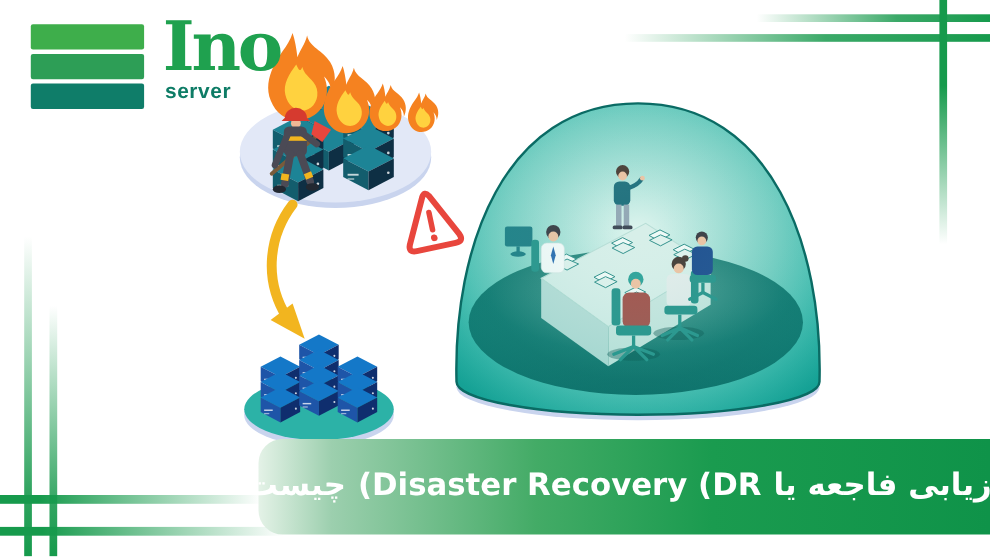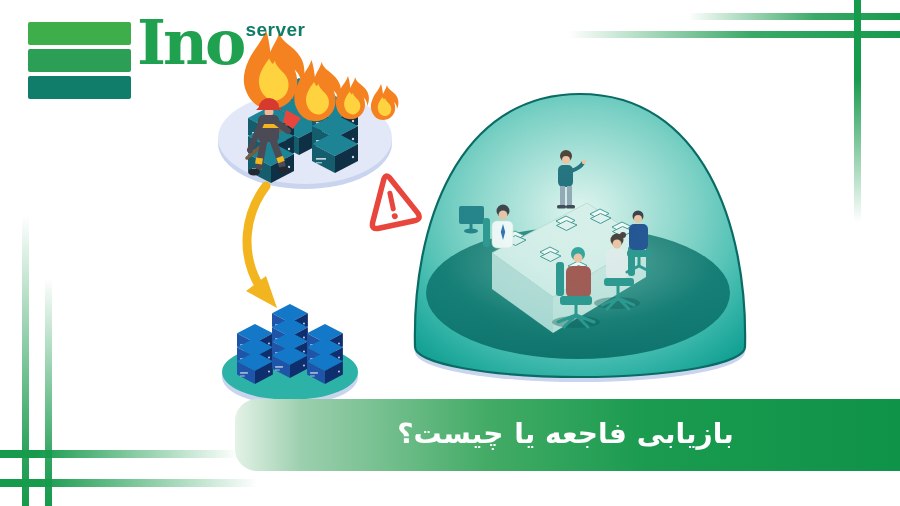--- a/index.html
+++ b/index.html
@@ -21,29 +21,29 @@
       background:linear-gradient(to right,#169a4c 15%,rgba(25,154,78,0));}
   .h-line-bl2{top:479px;left:0;width:258px;height:8px;
       background:linear-gradient(to right,#169a4c 15%,rgba(25,154,78,0));}
   
   .logo{position:absolute;left:28px;top:18px;display:flex;align-items:flex-start;z-index:3;}
   .logo-bars{display:flex;flex-direction:column;gap:4px;margin-top:4px;}
   .logo-bar{width:103px;height:23px;border-radius:2px;}
   .logo-bar.b1{background:var(--logo_bar1,#3eae4b);}
   .logo-bar.b2{background:var(--logo_bar2,#2d9e56);}
   .logo-bar.b3{background:var(--logo_bar3,#0f7d69);}
-  .logo-text{margin-left:6px;display:flex;}
+  .logo-text{margin-left:17px;display:flex;flex-direction:column;}
   .logo-primary{font-family:"DejaVu Serif",serif;font-weight:bold;font-size:62px;line-height:58px;
       letter-spacing:-3px;color:var(--logo_text,#1fa14f);margin-top:-4px;}
   .logo-secondary{font-family:Liberation Sans, sans-serif;font-weight:bold;font-size:19px;line-height:19px;
       letter-spacing:.5px;color:var(--logo_sub,#0e7c66);margin-top:2px;margin-left:2px;}
   
   .art{position:absolute;left:0;top:0;width:900px;height:506px;z-index:1;}
   
-  .banner{position:absolute;left:235px;right:0;top:399px;height:72px;z-index:2;
+  .banner{position:absolute;left:235px;right:0;top:399px;height:87px;z-index:2;
       border-radius:22px 0 0 22px;
       background:linear-gradient(to right,var(--banner_light,#e4f2e7) 0%,#9ccfae 10%,
                  var(--banner_mid,#43ab66) 38%,var(--banner_green,#1a9b4f) 62%,
                  var(--banner_deep,#0f9349) 100%);
       display:flex;align-items:center;justify-content:center;}
   .banner-title{display:flex;direction:ltr;align-items:center;gap:11px;padding:0 14px 4px 10px;
       color:var(--title_white,#ffffff);font-weight:bold;font-size:28px;
       font-family:"DejaVu Sans",sans-serif;}
   .banner-title span{unicode-bidi:isolate;white-space:nowrap;}
 </style>
@@ -259,17 +259,18 @@
         </g>
       </g>
 
       <path d="M415,347 C412,225 458,94 580,94 C702,94 748,225 745,347 A165,30 0 0 1 415,347 Z" fill="url(#gGlass)" style="stroke:var(--dome_edge,#0a6b64)" stroke-width="2.2"></path>
     </g>
   </svg>
 
   <div class="banner">
     <div class="banner-title">
       <span dir="rtl" lang="fa">چیست؟</span>
+      <span dir="ltr" lang="en">(Disaster Recovery (DR</span>
       <span dir="rtl" lang="fa">بازیابی فاجعه یا</span>
     </div>
   </div>
 
 </div>
 
 </body></html>

